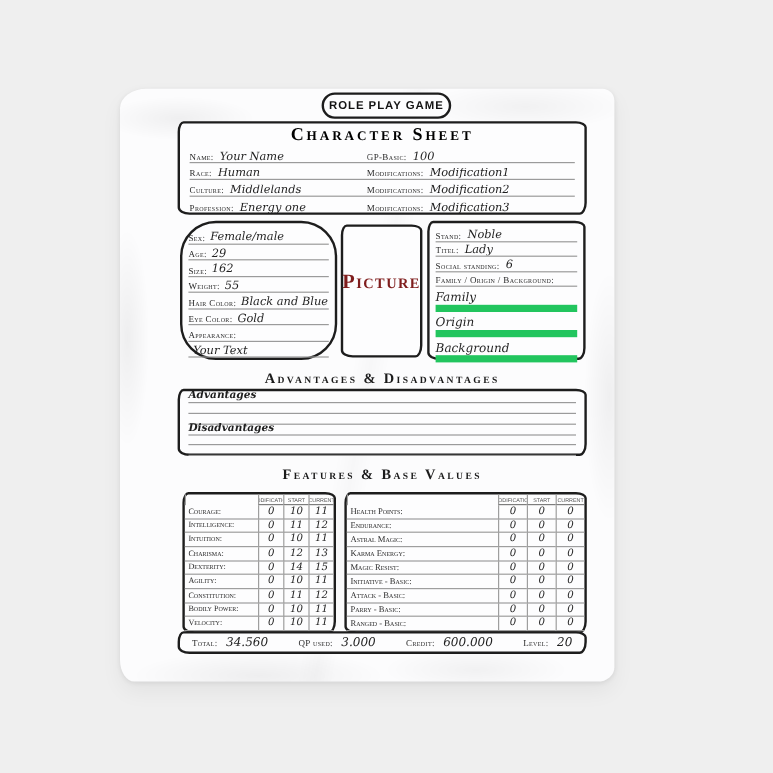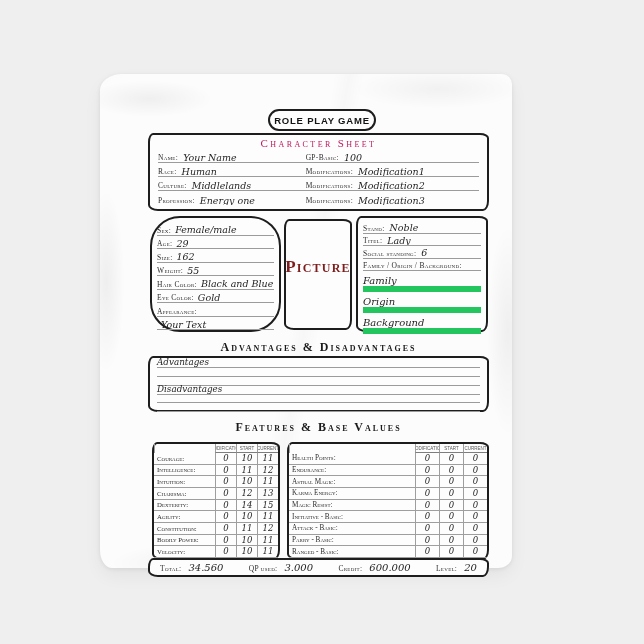--- a/index.html
+++ b/index.html
@@ -16,33 +16,33 @@
     position: absolute; inset: 0; border-radius: inherit; pointer-events: none;
     background:
       radial-gradient(90px 26px at 12% 5%, rgba(0,0,0,.05), transparent 70%),
       radial-gradient(120px 28px at 82% 3%, rgba(0,0,0,.045), transparent 70%),
       radial-gradient(26px 130px at 1.5% 42%, rgba(0,0,0,.055), transparent 70%),
       radial-gradient(30px 150px at 99% 52%, rgba(0,0,0,.05), transparent 70%),
       radial-gradient(150px 30px at 28% 99%, rgba(0,0,0,.055), transparent 70%),
       radial-gradient(110px 26px at 72% 98%, rgba(0,0,0,.045), transparent 70%),
       linear-gradient(100deg, transparent 47%, rgba(0,0,0,.018) 50%, transparent 53%);
   }
-  .design { position: absolute; inset: 0; margin-top: 32px; }
+  .design { position: absolute; inset: 0; }
 
   .sketch { border: 2px solid #1d1d1d; background: #fdfdfe;
             border-radius: 5px 9px 6px 10px / 9px 5px 10px 6px; }
 
   .banner { position: absolute; left: 168px; top: 3px; width: 108px; height: 22px;
             border-radius: 12px; display: flex; align-items: center; justify-content: center; z-index: 3; }
   .banner span { font-family: "Liberation Sans", sans-serif; font-weight: bold;
                  font-size: 9.5px; letter-spacing: .8px; color: #131313; }
 
   .box-top { position: absolute; left: 48px; top: 27px; width: 341px; height: 78px; padding: 2px 8px 0; }
-  .sheet-title { text-align: center; font-variant: small-caps; font-size: 11px;
-                 letter-spacing: 2.4px; font-weight: 400; color: #be185d; }
+  .sheet-title { text-align: center; font-variant: small-caps; font-size: 15px;
+                 letter-spacing: 2.4px; font-weight: 700; color: #000000; }
   .id-row { display: flex; height: 14px; align-items: flex-end; border-bottom: 1px solid #9b9b9b; }
   .id-row:last-child { border-bottom: none; }
   .id-cell { display: flex; align-items: flex-end; gap: 5px; overflow: hidden; }
   .id-cell.l { width: 46%; } .id-cell.r { width: 54%; }
 
   .lbl { font-variant: small-caps; letter-spacing: .3px; font-size: 7.5px; color: #2c2c2c; white-space: nowrap; }
   .hw  { font-family: "DejaVu Serif", serif; font-style: italic; font-size: 9.5px;
          color: #1f1f1f; white-space: nowrap; line-height: 1; }
 
   .box-personal { position: absolute; left: 50px; top: 110px; width: 131px; height: 116px; padding: 4px 5px 0; border-radius: 30px; }
@@ -56,21 +56,21 @@
   .s-row { display: flex; align-items: flex-end; gap: 5px; height: 12.5px; border-bottom: 1px solid #9b9b9b; overflow: hidden; }
   .s-group { height: 21px; border-bottom: 6px solid #22c55e; display: flex; align-items: flex-end; }
   .s-group .hw { font-size: 10px; }
 
   .section-head { position: absolute; left: 48px; width: 341px; text-align: center;
                   font-variant: small-caps; font-size: 12px; letter-spacing: 2px; font-weight: 600; color: #1b1b1b; }
   .head-adv { top: 234px; } .head-feat { top: 314px; } .head-quest { top: 457px; }
 
   .box-adv { position: absolute; left: 48px; top: 250px; width: 341px; height: 56px; padding: 1px 7px 0; }
   .adv-line { height: 8.9px; border-bottom: 1px solid #9b9b9b; display: flex; align-items: flex-end; }
-  .adv-line .hw { font-size: 8.8px; }
+  .adv-line .hw { font-size: 8.8px; font-weight: bold; }
 
   .tbl { position: absolute; top: 336px; height: 118px; display: grid;
          grid-template-rows: 9px repeat(9, 1fr); }
   .tbl-left  { left: 52px;  width: 128px; grid-template-columns: 1fr 21px 21px 21px; }
   .tbl-right { left: 187px; width: 202px; grid-template-columns: 1fr 24px 24px 24px; }
   .t-cell { border-bottom: 1px solid #9e9e9e; display: flex; align-items: center; overflow: hidden; }
   .t-lab { padding-left: 3px; }
   .t-lab .lbl { font-size: 6.8px; letter-spacing: 0; }
   .tbl-right .t-lab .lbl { font-size: 7.2px; }
   .t-val { justify-content: center; border-left: 1px solid #9e9e9e; }

